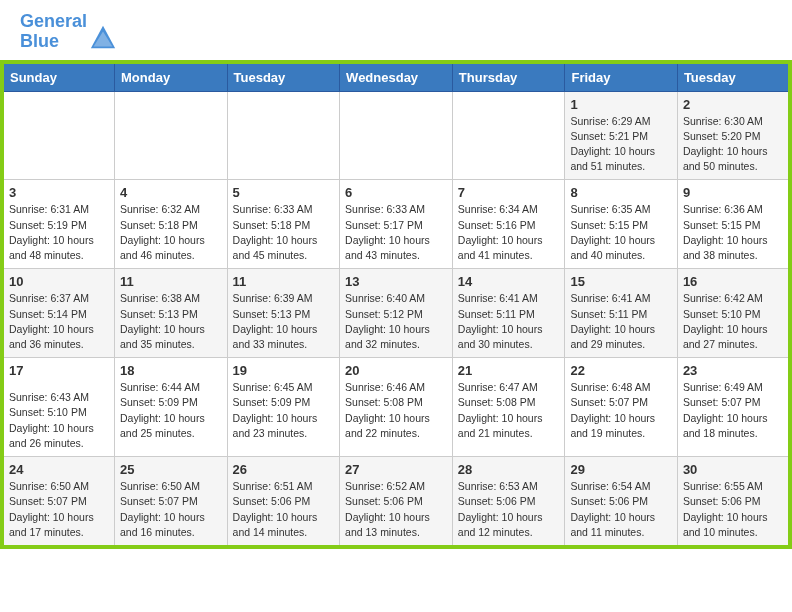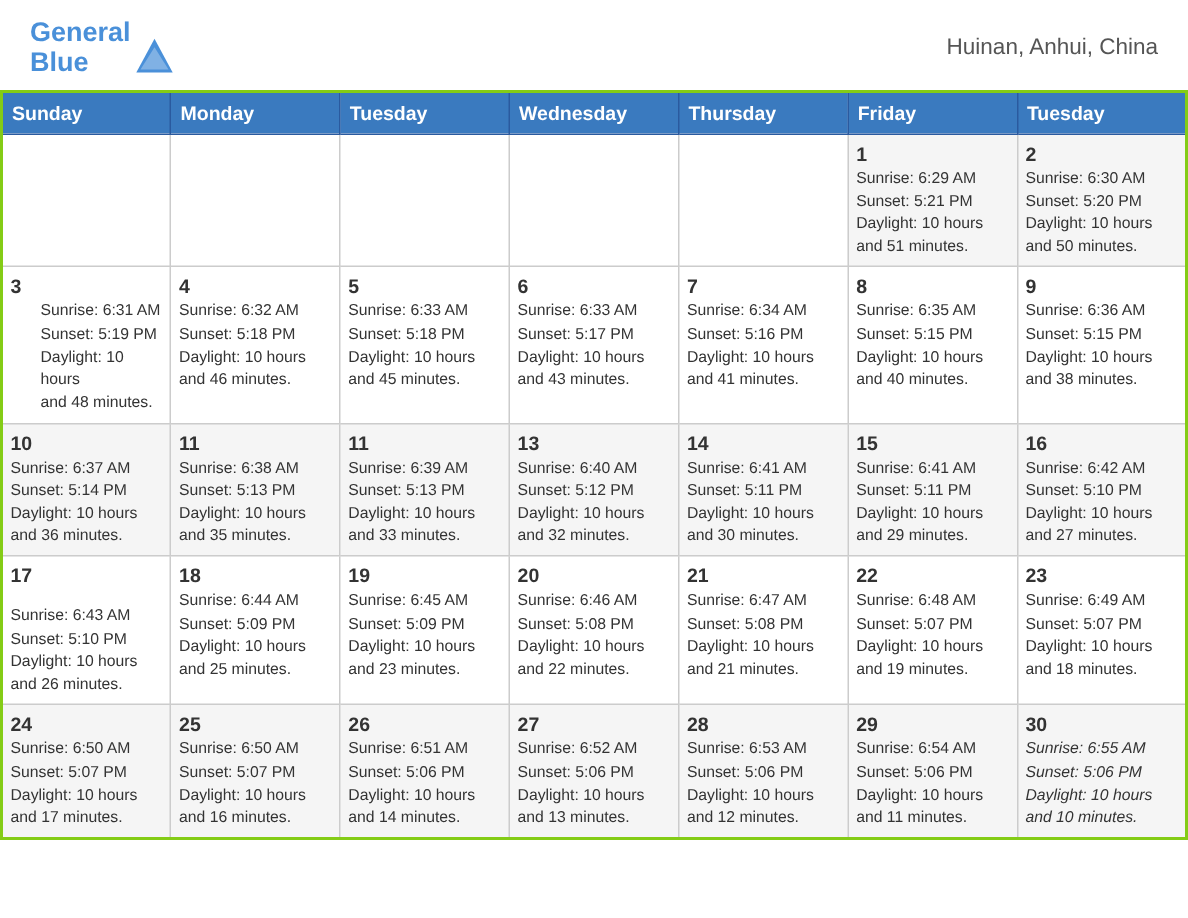--- a/index.html
+++ b/index.html
@@ -41,21 +41,21 @@
       font-weight: bold;
       color: #333;
     }
     .location {
       font-size: 15px;
       color: #555;
     }
     .calendar {
       width: 100%;
       border-collapse: collapse;
-      border: 2px solid #84cc16;
+      border: 4px solid #84cc16;
       margin: 0;
     }
     .calendar th {
       background-color: #3a7abf;
       color: white;
       text-align: left;
       padding: 6px 6px;
       font-size: 13px;
       font-weight: bold;
       border: 1px solid #2a5a9f;
@@ -103,21 +103,20 @@
           <span style="color:#4a90d9;">Blue</span>
         </div>
         <svg class="logo-icon" viewBox="0 0 30 30">
           <polygon points="15,2 28,26 2,26" fill="#4a90d9"></polygon>
           <polygon points="15,8 25,24 5,24" fill="white" opacity="0.3"></polygon>
         </svg>
       </div>
     </div>
   </div>
   <div class="title-block">
-    <div class="location">Huinan, Anhui, China</div>
   </div>
 </div>
 
 <table class="calendar">
   <thead>
     <tr>
     <th>Sunday</th>
         <th>Monday</th>
         <th>Tuesday</th>
         <th>Wednesday</th>
@@ -144,21 +143,21 @@
           <span class="day-number">2</span>
           <div class="day-info" style="white-space: pre-line;">Sunrise: 6:30 AM
 Sunset: 5:20 PM
 Daylight: 10 hours
 and 50 minutes.</div>
         </td>
       </tr>
       <tr>
         <td>
           <span class="day-number">3</span>
-          <div class="day-info" style="white-space: pre-line; margin-left: 20px;">Sunrise: 6:31 AM
+          <div class="day-info" style="white-space: pre-line;">Sunrise: 6:31 AM
 Sunset: 5:19 PM
 Daylight: 10 hours
 and 48 minutes.</div>
         </td>
         <td>
           <span class="day-number">4</span>
           <div class="day-info" style="white-space: pre-line;">Sunrise: 6:32 AM
 Sunset: 5:18 PM
 Daylight: 10 hours
 and 46 minutes.</div>
@@ -339,20 +338,20 @@
         </td>
         <td>
           <span class="day-number">29</span>
           <div class="day-info" style="white-space: pre-line;">Sunrise: 6:54 AM
 Sunset: 5:06 PM
 Daylight: 10 hours
 and 11 minutes.</div>
         </td>
         <td>
           <span class="day-number">30</span>
-          <div class="day-info" style="white-space: pre-line; font-style: italic;">Sunrise: 6:55 AM
+          <div class="day-info" style="white-space: pre-line;">Sunrise: 6:55 AM
 Sunset: 5:06 PM
 Daylight: 10 hours
 and 10 minutes.</div>
         </td>
       </tr>
     </tbody>
 </table>
 
 </body></html>

